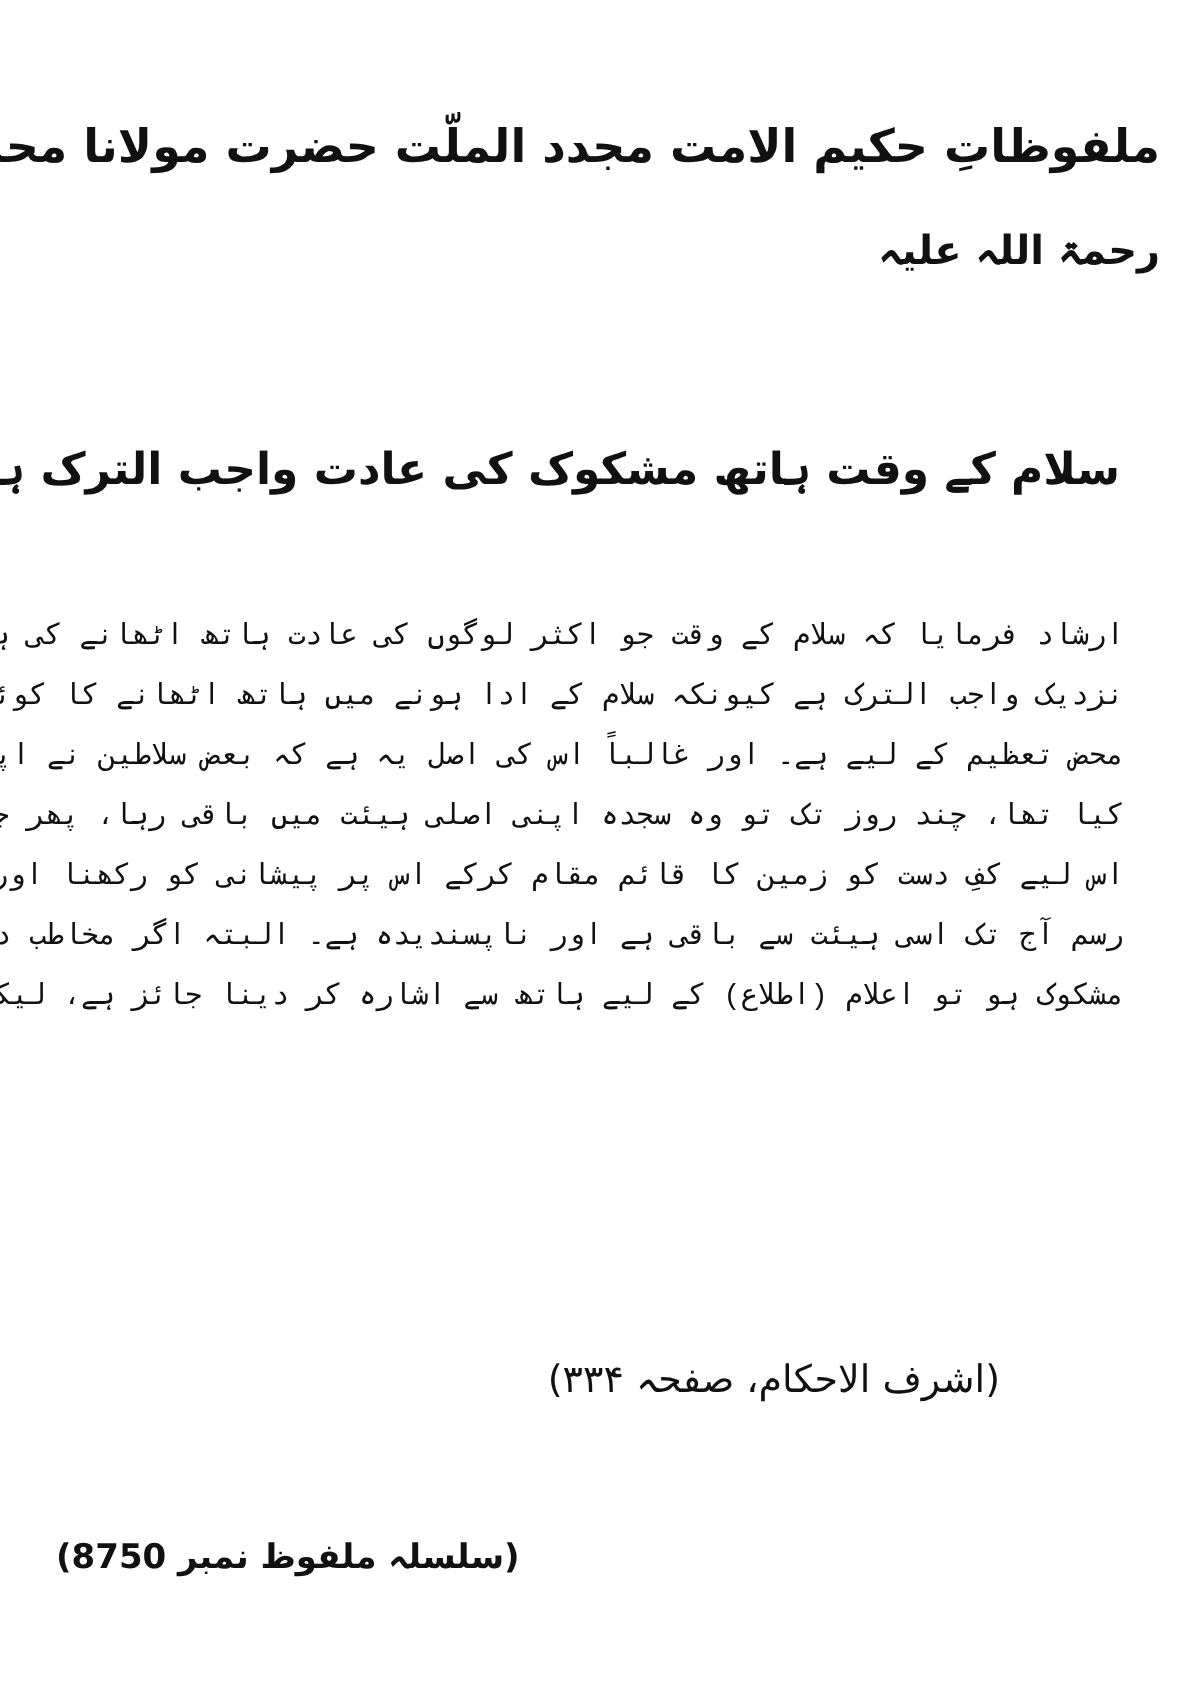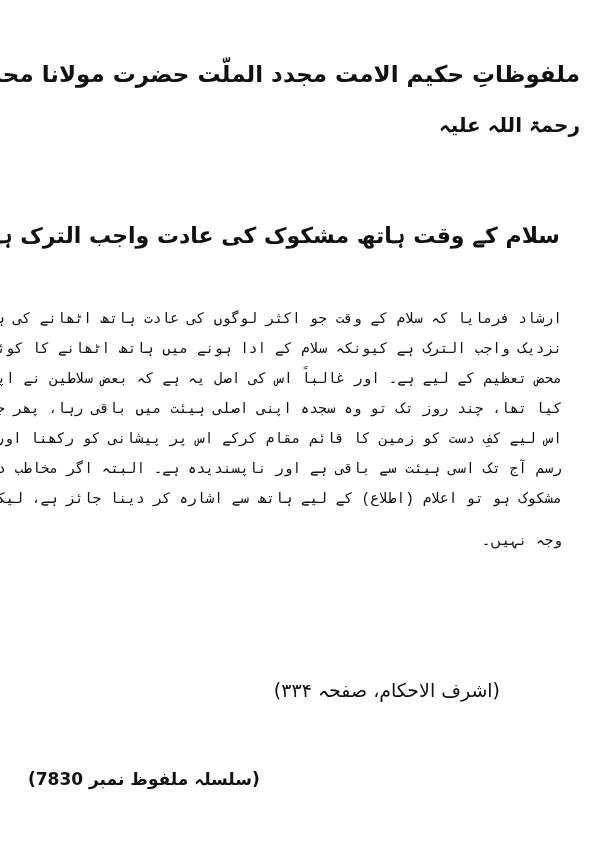--- a/index.html
+++ b/index.html
@@ -110,20 +110,19 @@
   <div class="heading">سلام کے وقت ہاتھ مشکوک کی عادت واجب الترک ہے</div>
 
   <div class="body-text">
     <span class="line">ارشاد فرمایا کہ سلام کے وقت جو اکثر لوگوں کی عادت ہاتھ اٹھانے کی ہے، یہ عادت میرے</span>
     <span class="line">نزدیک واجب الترک ہے کیونکہ سلام کے ادا ہونے میں ہاتھ اٹھانے کا کوئی دخل نہیں، بس ہاتھ اٹھانا</span>
     <span class="line">محض تعظیم کے لیے ہے۔ اور غالباً اس کی اصل یہ ہے کہ بعض سلاطین نے اپنے سلام کے لیے سجدہ تجویز</span>
     <span class="line">کیا تھا، چند روز تک تو وہ سجدہ اپنی اصلی ہیئت میں باقی رہا، پھر چونکہ ہر وقت زمین پر جھکنا گونہ تکلف تھا،</span>
     <span class="line">اس لیے کفِ دست کو زمین کا قائم مقام کرکے اس پر پیشانی کو رکھنا اور کچھ جھکنا شروع کر دیا، چنانچہ یہ</span>
     <span class="line">رسم آج تک اسی ہیئت سے باقی ہے اور ناپسندیدہ ہے۔ البتہ اگر مخاطب دور ہو کہ وہاں تک سلام کا پہنچنا</span>
     <span class="line">مشکوک ہو تو اعلام (اطلاع) کے لیے ہاتھ سے اشارہ کر دینا جائز ہے، لیکن پیشانی پر ہاتھ لگانے کی کوئی</span>
-    <span class="line last">وجہ نہیں۔</span>
   </div>
 
   <div class="reference">(اشرف الاحکام، صفحہ ۳۳۴)</div>
 
-  <div class="footer">(سلسلہ ملفوظ نمبر 7830)</div>
+  <div class="footer">(سلسلہ ملفوظ نمبر 8750)</div>
 
 </div>
 
 </body></html>

